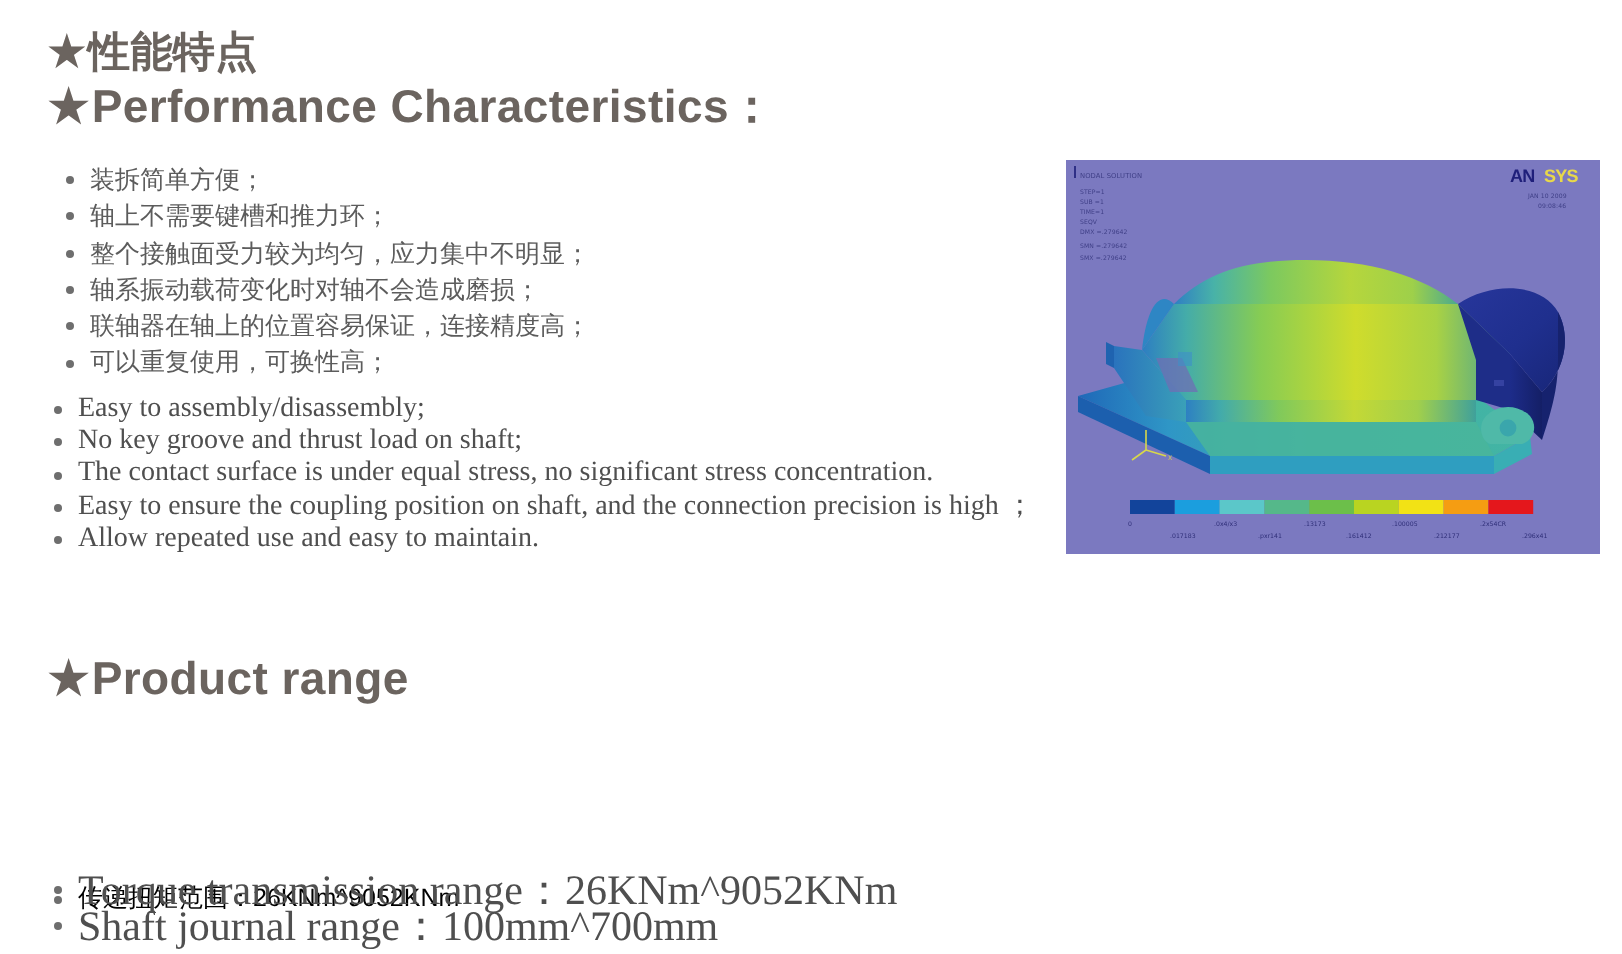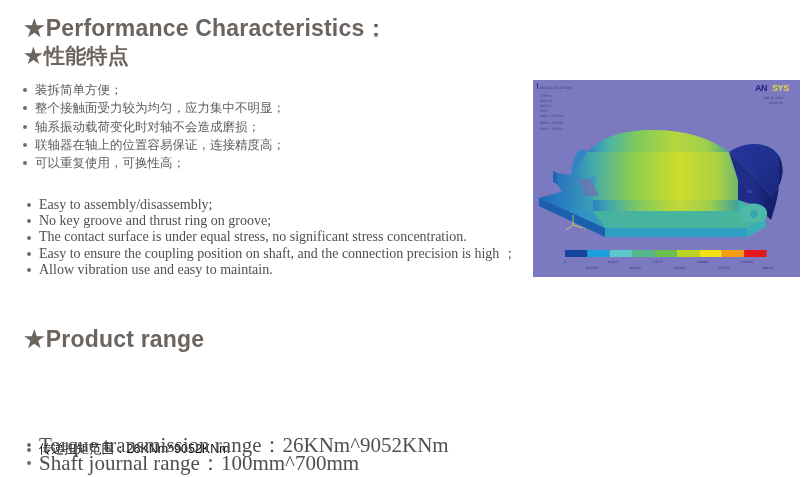--- a/index.html
+++ b/index.html
@@ -82,21 +82,21 @@
   }
   .list-range-en li {
     font-family: "Liberation Serif", serif;
     font-size: 21px;
     line-height: 18px;
     color: #4f4f4f;
   }
 
   
   #perf-heading-block { position: absolute; left: 24px; top: 14px; }
-  #perf-list-cn       { position: absolute; left: 22px; top: 81px; }
+  #perf-list-cn       { position: absolute; left: 32px; top: 81px; }
   #perf-list-en       { position: absolute; left: 26px; top: 197px; }
   #range-heading-block{ position: absolute; left: 24px; top: 325px; }
   #range-list-cn      { position: absolute; left: 26px; top: 393px; }
   #range-list-en      { position: absolute; left: 26px; top: 436px; }
 
   
   #ansys-figure {
     position: absolute;
     left: 533px;
     top: 80px;
@@ -117,42 +117,43 @@
     fill: #2f2f78;
     font-size: 3.1px;
   }
   .ansys-logo-a { fill: #1f1f7a; }
   .ansys-logo-s { fill: #e8d84a; }
 </style>
 </head>
 <body>
 
 <div id="perf-heading-block">
+  <div class="section-heading heading-cn">
+    <span class="star">★</span><span>性能特点</span>
+  </div>
   <div class="section-heading heading-en">
     <span class="star">★</span><span>Performance Characteristics：</span>
   </div>
-  <div class="section-heading heading-cn">
-    <span class="star">★</span><span>性能特点</span>
-  </div>
 </div>
 
 <ul id="perf-list-cn" class="bullet-list list-cn">
   <li>装拆简单方便；</li>
+  <li>轴上不需要键槽和推力环；</li>
   <li>整个接触面受力较为均匀，应力集中不明显；</li>
   <li>轴系振动载荷变化时对轴不会造成磨损；</li>
   <li>联轴器在轴上的位置容易保证，连接精度高；</li>
   <li>可以重复使用，可换性高；</li>
 </ul>
 
 <ul id="perf-list-en" class="bullet-list list-en">
   <li>Easy to assembly/disassembly;</li>
-  <li>No key groove and thrust ring on groove;</li>
+  <li>No key groove and thrust load on shaft;</li>
   <li>The contact surface is under equal stress, no significant stress concentration.</li>
   <li>Easy to ensure the coupling position on shaft, and the connection precision is high ；</li>
-  <li>Allow vibration use and easy to maintain.</li>
+  <li>Allow repeated use and easy to maintain.</li>
 </ul>
 
 <div id="range-heading-block">
   <div class="section-heading heading-en">
     <span class="star">★</span><span>Product range</span>
   </div>
 </div>
 
 <ul id="range-list-cn" class="bullet-list list-range-cn">
   <li>传递扭矩范围：26KNm^9052KNm</li>

